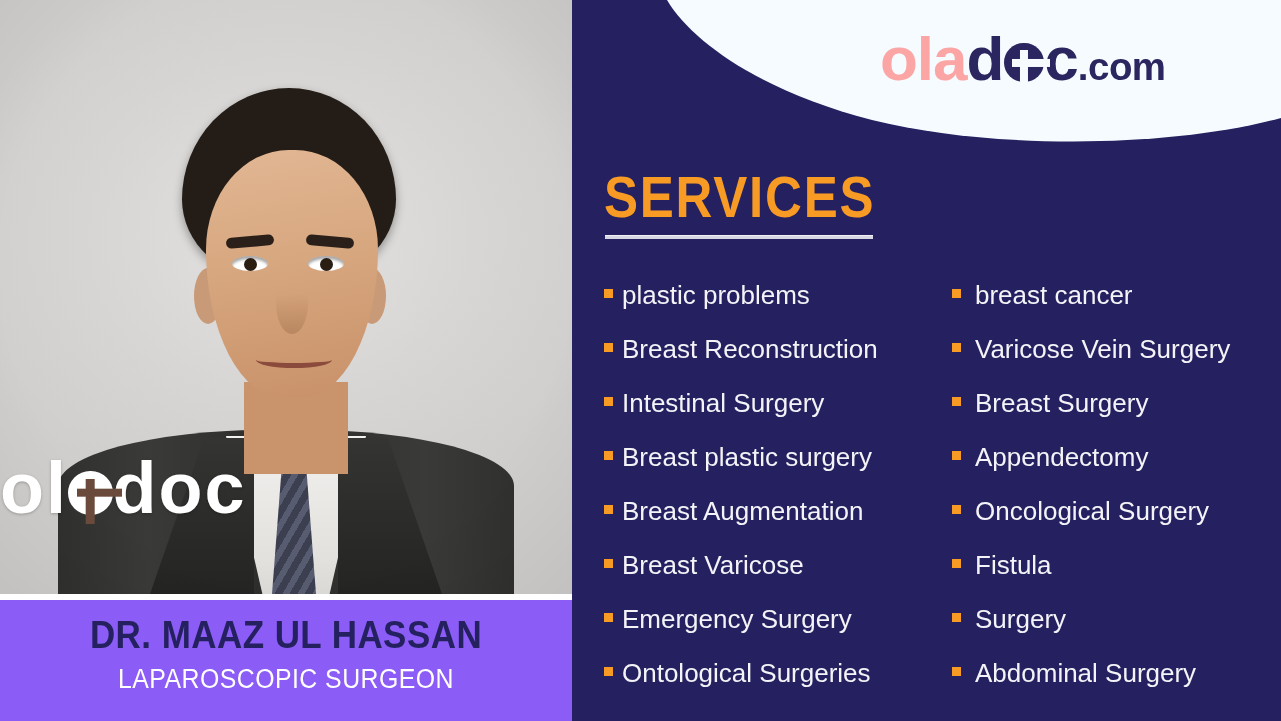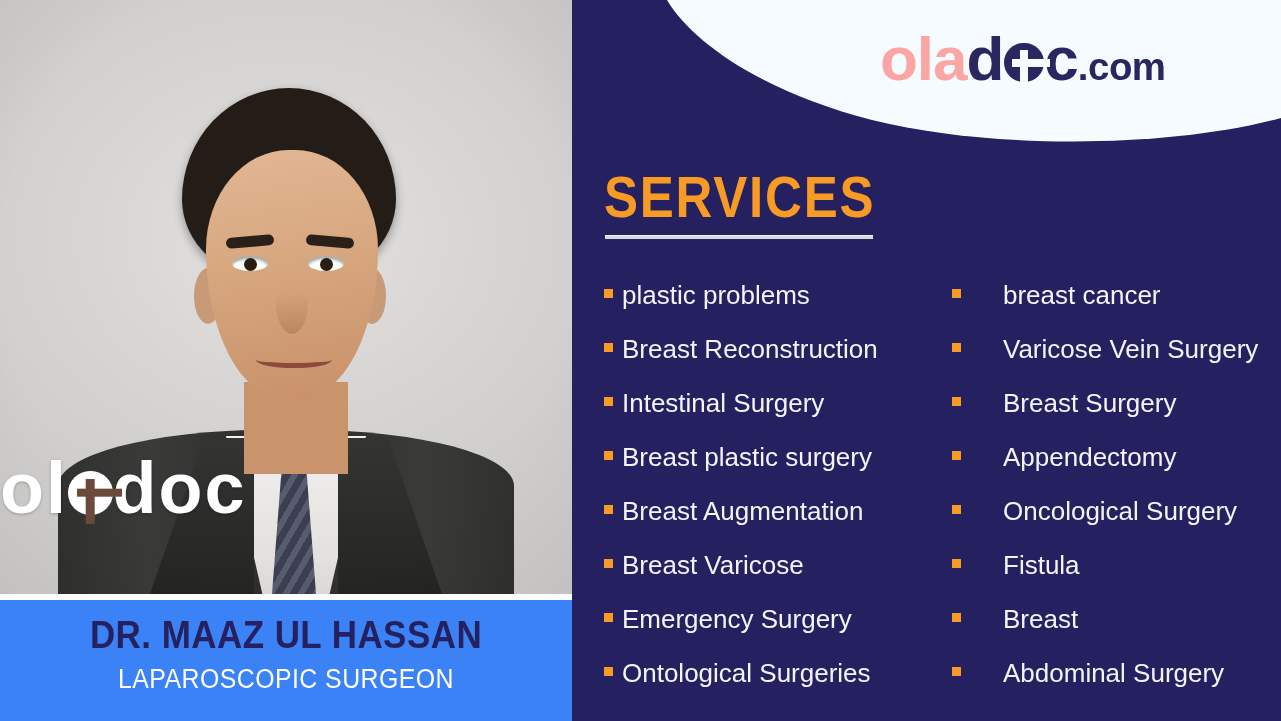--- a/index.html
+++ b/index.html
@@ -146,21 +146,21 @@
   
   #photo-gap {
     position:absolute; left:0; top:594px; width:572px; height:6px;
     background:#ffffff;
   }
 
   
   #name-banner {
     position:absolute;
     left:0; top:600px; width:572px; height:121px;
-    background:#3b82f6;
+    background:#8b5cf6;
     text-align:center;
     padding-top:16px;
   }
   #doctor-name {
     font-family:"Liberation Sans", sans-serif;
     font-size:38px;
     font-weight:700;
     color:#252160;
     letter-spacing:.5px;
     line-height:1.05;
@@ -253,21 +253,21 @@
 
   .svc-item {
     display:flex;
     align-items:baseline;
     color:#f4f4f8;
     font-size:26px;
     font-weight:400;
     line-height:1;
   }
   #svc-col-left  .svc-item { height:54px; }
-  #svc-col-right .svc-item { height:54px;gap:28px; }
+  #svc-col-right .svc-item { height:54px; }
 
   .svc-bullet {
     flex:0 0 auto;
     width:9px; height:9px;
     background:#f89b25;
     margin-right:9px;
     position:relative;
     top:-6px;
   }
   #svc-col-right .svc-bullet { margin-right:14px; }
@@ -380,21 +380,21 @@
     <div class="svc-item">
         <span class="svc-bullet"></span>
         <span class="svc-label">Oncological Surgery</span>
       </div>
     <div class="svc-item">
         <span class="svc-bullet"></span>
         <span class="svc-label">Fistula</span>
       </div>
     <div class="svc-item">
         <span class="svc-bullet"></span>
-        <span class="svc-label">Breast</span>
+        <span class="svc-label">Surgery</span>
       </div>
     <div class="svc-item">
         <span class="svc-bullet"></span>
         <span class="svc-label">Abdominal Surgery</span>
       </div>
   </div>
 
 </div>
 
 </body></html>

